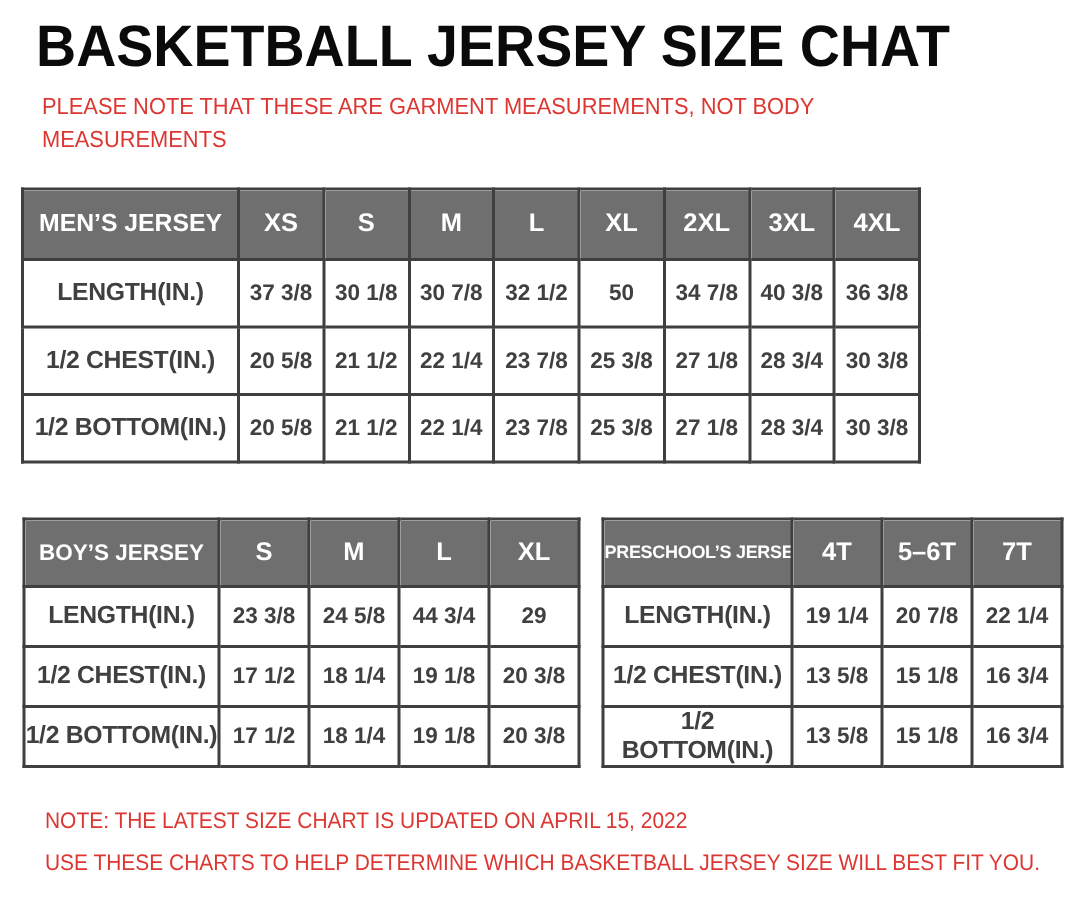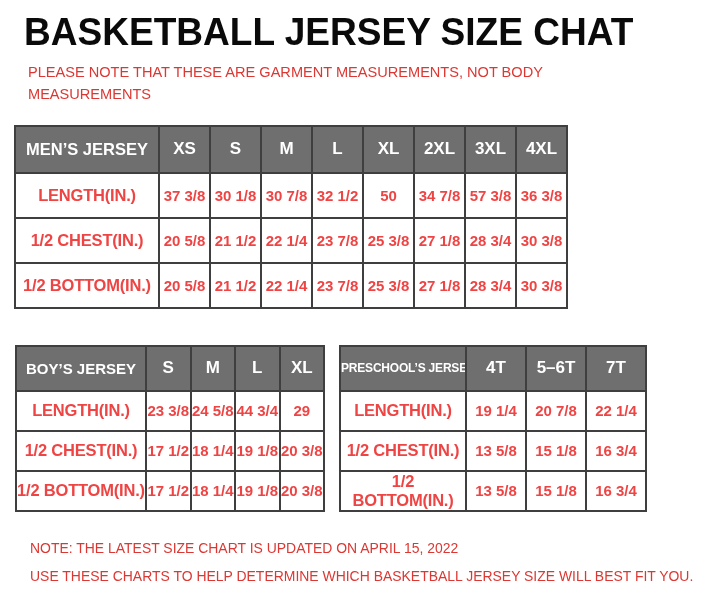--- a/index.html
+++ b/index.html
@@ -46,36 +46,36 @@
   }
   table.size-table th {
     background: var(--header-bg, #6f6f6f);
     color: var(--header-text, #ffffff);
     font-weight: bold;
     font-size: 17px;
   }
   table.size-table td {
     font-weight: bold;
     font-size: 15px;
-    color: #ef4444;
+    color: #404040;
     background: #ffffff;
   }
   table.size-table td.rowlabel {
     font-size: 16.5px;
     letter-spacing: -0.2px;
   }
 
-  #mens-table { width: 554px; margin: 20px 0 0 14px; }
+  #mens-table { width: 600px; margin: 20px 0 0 14px; }
   #mens-table th { height: 47px; }
   #mens-table td { height: 45px; }
   #mens-table th.corner { font-size: 16.5px; }
 
   .lower-tables { display: flex; gap: 14px; margin: 36px 0 0 15px; }
 
-  #boys-table { width: 310px; padding-left: 12px; }
+  #boys-table { width: 372px; padding-left: 12px; }
   #preschool-table { width: 308px; }
   .lower-tables th { height: 45px; font-size: 16px; }
   .lower-tables td { height: 40px; font-size: 14.5px; }
   .lower-tables td.rowlabel { font-size: 15.5px; }
   #boys-table th.corner { font-size: 15px; }
   #preschool-table th.corner {
     font-size: 12px;
     letter-spacing: -0.2px;
     white-space: nowrap;
   }
@@ -120,21 +120,21 @@
     </thead>
     <tbody>
       <tr>
         <td class="rowlabel">LENGTH(IN.)</td>
         <td>37 3/8</td>
         <td>30 1/8</td>
         <td>30 7/8</td>
         <td>32 1/2</td>
         <td>50</td>
         <td>34 7/8</td>
-        <td>57 3/8</td>
+        <td>40 3/8</td>
         <td>36 3/8</td>
       </tr>
       <tr>
         <td class="rowlabel">1/2 CHEST(IN.)</td>
         <td>20 5/8</td>
         <td>21 1/2</td>
         <td>22 1/4</td>
         <td>23 7/8</td>
         <td>25 3/8</td>
         <td>27 1/8</td>

